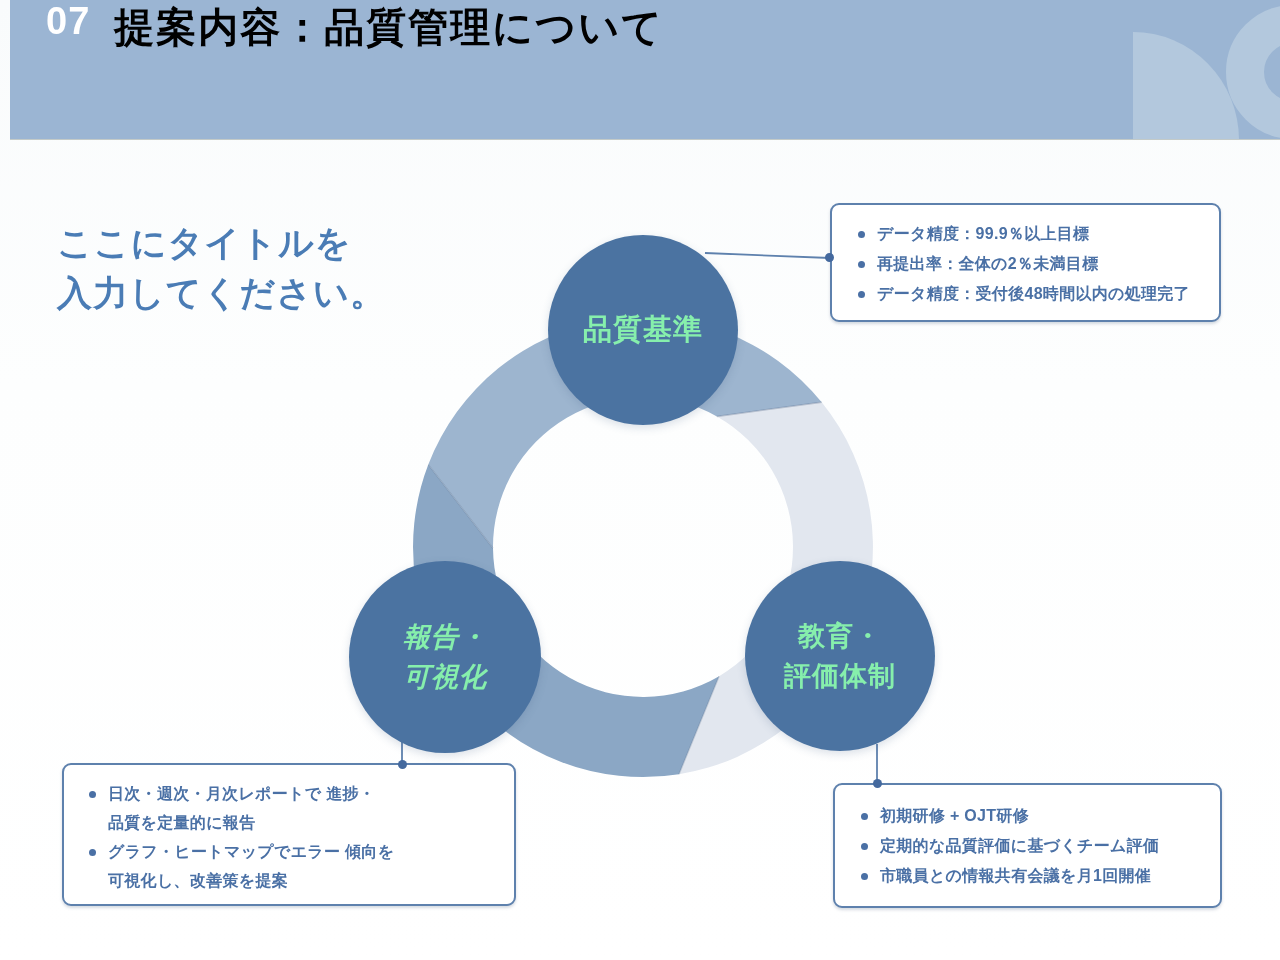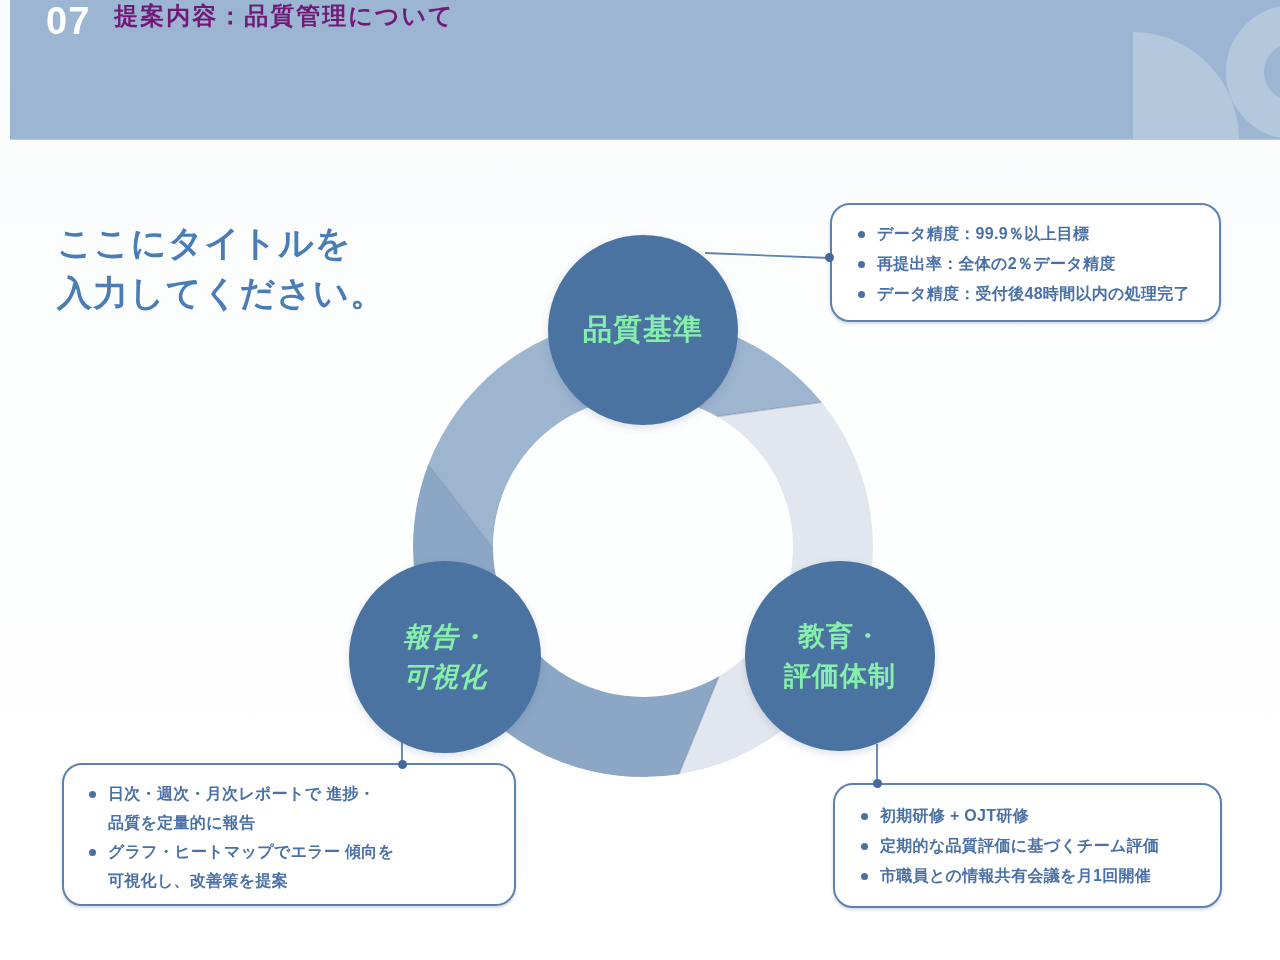--- a/index.html
+++ b/index.html
@@ -16,21 +16,21 @@
     background:#9bb5d3;
     border-bottom:1px solid #c3cac8;
     overflow:hidden;
     display:flex;align-items:flex-start;gap:24px;
     padding-left:36px;box-sizing:border-box;
   }
   .header-number{
     color:#ffffff;font-size:38px;font-weight:800;letter-spacing:1px;
   }
   .header-title{
-    color:#701a75;font-size:24px;font-weight:600;letter-spacing:2px;
+    color:#000000;font-size:40px;font-weight:600;letter-spacing:2px;
   }
   .deco-quarter{
     position:absolute;left:1123px;top:32px;width:106px;height:108px;
     background:#b3c8dd;border-radius:0 100% 0 0;
   }
   .deco-ring{
     position:absolute;left:1216px;top:5px;width:134px;height:134px;
     border:38px solid #b3c8dd;border-radius:50%;box-sizing:border-box;
   }
   
@@ -53,21 +53,21 @@
     color:#86efac;font-weight:700;
     box-shadow:0 3px 8px rgba(60,90,130,.18);
   }
   .node-label{white-space:pre-line;line-height:1.5;letter-spacing:1px;}
   .node-quality{left:548px;top:235px;width:190px;height:190px;font-size:29px;}
   .node-reporting{left:349px;top:561px;width:192px;height:192px;font-size:27px;font-style:italic;}
   .node-training{left:745px;top:561px;width:190px;height:190px;font-size:27px;}
   
   .callout{
     position:absolute;z-index:3;box-sizing:border-box;
-    background:#ffffff;border:2px solid #5e81ad;border-radius:20px;
+    background:#ffffff;border:2px solid #5e81ad;border-radius:9px;
     box-shadow:0 2px 3px rgba(90,110,140,.25);
   }
   .callout ul{
     list-style:none;margin:0;padding:0;
   }
   .callout li{
     position:relative;padding-left:24px;
     color:#4a70a5;font-size:16px;font-weight:600;line-height:30px;
     white-space:pre-line;letter-spacing:0.3px;
   }
@@ -128,21 +128,21 @@
 可視化</span>
   </div>
   <div class="node node-training">
     <span class="node-label">教育・
 評価体制</span>
   </div>
 
   <div class="callout callout-quality">
     <ul>
       <li>データ精度：99.9％以上目標</li>
-      <li>再提出率：全体の2％データ精度</li>
+      <li>再提出率：全体の2％未満目標</li>
       <li>データ精度：受付後48時間以内の処理完了</li>
     </ul>
   </div>
 
   <div class="callout callout-reporting">
     <ul>
       <li>日次・週次・月次レポートで 進捗・
 品質を定量的に報告</li>
       <li>グラフ・ヒートマップでエラー 傾向を
 可視化し、改善策を提案</li>

